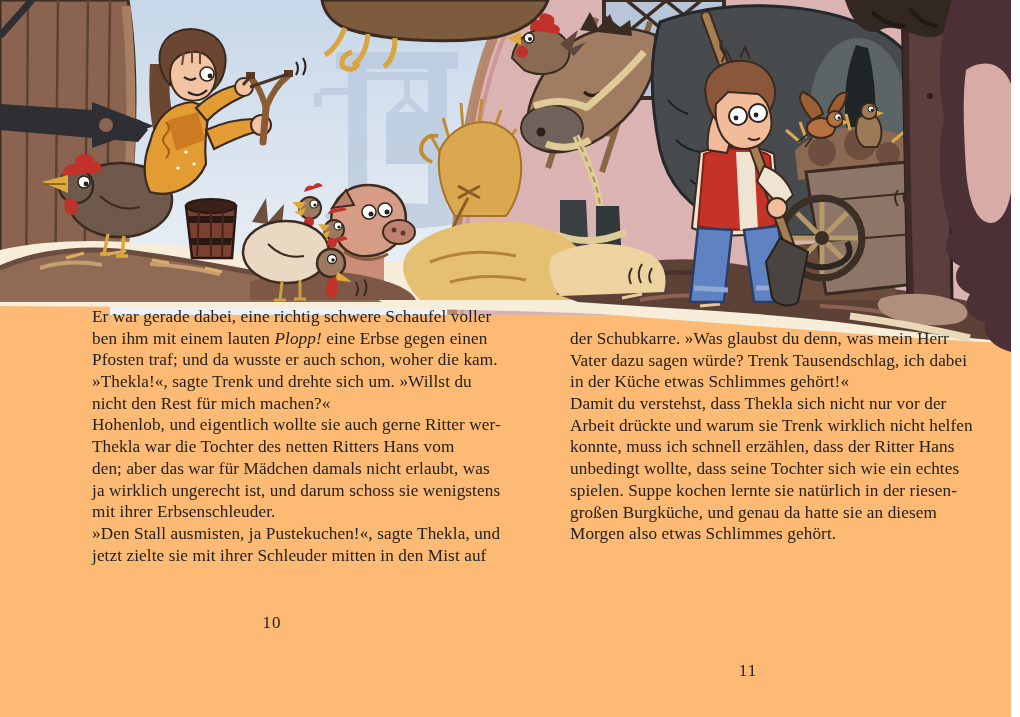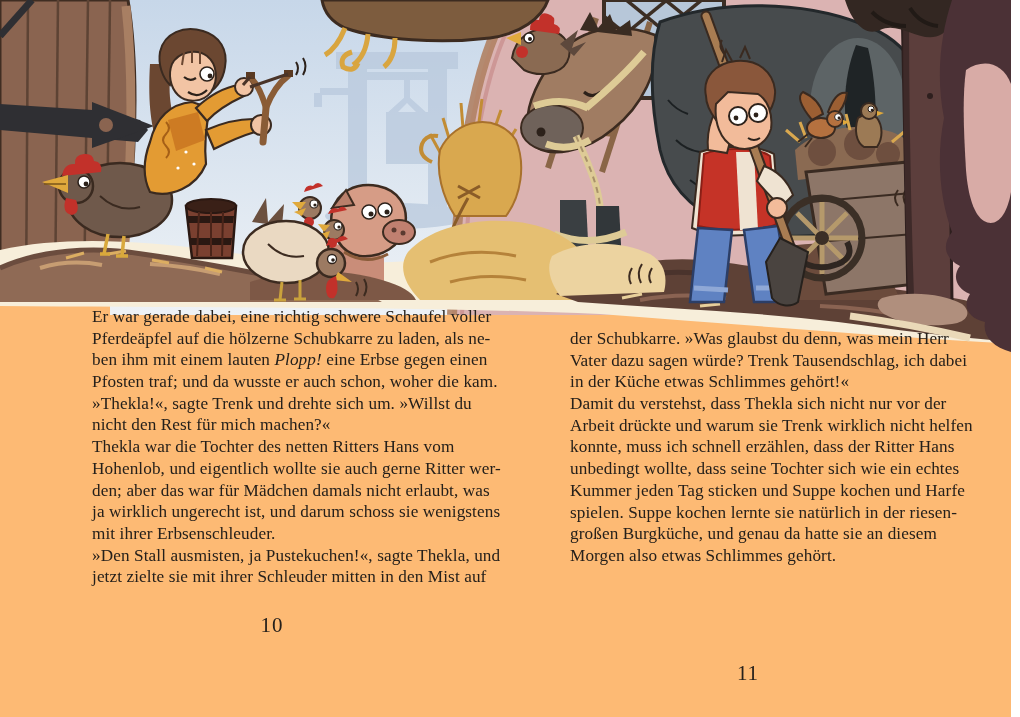--- a/index.html
+++ b/index.html
@@ -11,21 +11,21 @@
   .textcol{
     position:absolute;color:#25201b;font-size:17.2px;line-height:21.7px;
     white-space:nowrap;letter-spacing:0.1px;
   }
   #left-col{left:92px;top:306px;}
   #right-col{left:570px;top:328px;}
   .line{height:21.7px;}
   .plopp{font-style:italic;}
   .pagenum{
     position:absolute;top:613px;width:44px;text-align:center;
-    color:#25201b;font-size:21px;letter-spacing:1px;
+    color:#25201b;font-size:17px;letter-spacing:1px;
   }
   #pn-left{left:250px;}
   #pn-right{left:726px;margin-top:48px;}
 </style>
 </head>
 <body>
 
 <div class="spread">
 
   <svg class="illustration" viewBox="0 0 1020 360" xmlns="http://www.w3.org/2000/svg">
@@ -392,43 +392,41 @@
     <g>
       <path d="M952,0 L1020,0 L1020,354 C996,350 982,338 985,322 C968,318 962,306 970,294 C956,288 952,276 960,266 C944,258 942,244 952,232 C940,200 936,158 944,118 C936,78 940,36 952,0 Z" fill="#4b3136"></path>
       <path d="M966,70 C984,58 1003,63 1011,84 C1017,106 1017,152 1011,192 C1007,216 996,228 984,221 C974,215 968,196 966,170 C964,136 962,98 966,70 Z" fill="#d8aba6"></path>
       <path d="M882,298 C910,290 944,294 962,304 C972,312 968,322 952,324 C924,328 898,322 884,314 C876,308 876,302 882,298 Z" fill="#b08f7d"></path>
       <path d="M850,316 q60,8 120,22" stroke="#ead9b8" stroke-width="7" fill="none"></path>
     </g>
   </svg>
 
   <div id="left-col" class="textcol">
     <div class="line">Er war gerade dabei, eine richtig schwere Schaufel voller</div>
-    <div class="line">Pferdeäpfel auf die hölzerne Schubkarre zu laden, als ne-</div>
     <div class="line"><span>ben ihm mit einem lauten </span><span class="plopp">Plopp!</span><span> eine Erbse gegen einen</span></div>
     <div class="line">Pfosten traf; und da wusste er auch schon, woher die kam.</div>
     <div class="line">»Thekla!«, sagte Trenk und drehte sich um. »Willst du</div>
     <div class="line">nicht den Rest für mich machen?«</div>
+    <div class="line">Hohenlob, und eigentlich wollte sie auch gerne Ritter wer-</div>
     <div class="line">Thekla war die Tochter des netten Ritters Hans vom</div>
-    <div class="line">Hohenlob, und eigentlich wollte sie auch gerne Ritter wer-</div>
     <div class="line">den; aber das war für Mädchen damals nicht erlaubt, was</div>
     <div class="line">ja wirklich ungerecht ist, und darum schoss sie wenigstens</div>
     <div class="line">mit ihrer Erbsenschleuder.</div>
     <div class="line">»Den Stall ausmisten, ja Pustekuchen!«, sagte Thekla, und</div>
     <div class="line">jetzt zielte sie mit ihrer Schleuder mitten in den Mist auf</div>
   </div>
 
   <div id="right-col" class="textcol">
     <div class="line">der Schubkarre. »Was glaubst du denn, was mein Herr</div>
     <div class="line">Vater dazu sagen würde? Trenk Tausendschlag, ich dabei</div>
     <div class="line">in der Küche etwas Schlimmes gehört!«</div>
     <div class="line">Damit du verstehst, dass Thekla sich nicht nur vor der</div>
     <div class="line">Arbeit drückte und warum sie Trenk wirklich nicht helfen</div>
     <div class="line">konnte, muss ich schnell erzählen, dass der Ritter Hans</div>
     <div class="line">unbedingt wollte, dass seine Tochter sich wie ein echtes</div>
-    <div class="line">Kummer jeden Tag sticken und Suppe kochen und Harfe</div>
     <div class="line">spielen. Suppe kochen lernte sie natürlich in der riesen-</div>
     <div class="line">großen Burgküche, und genau da hatte sie an diesem</div>
     <div class="line">Morgen also etwas Schlimmes gehört.</div>
   </div>
 
   <div id="pn-left" class="pagenum">10</div>
   <div id="pn-right" class="pagenum">11</div>
 
 </div>
 

